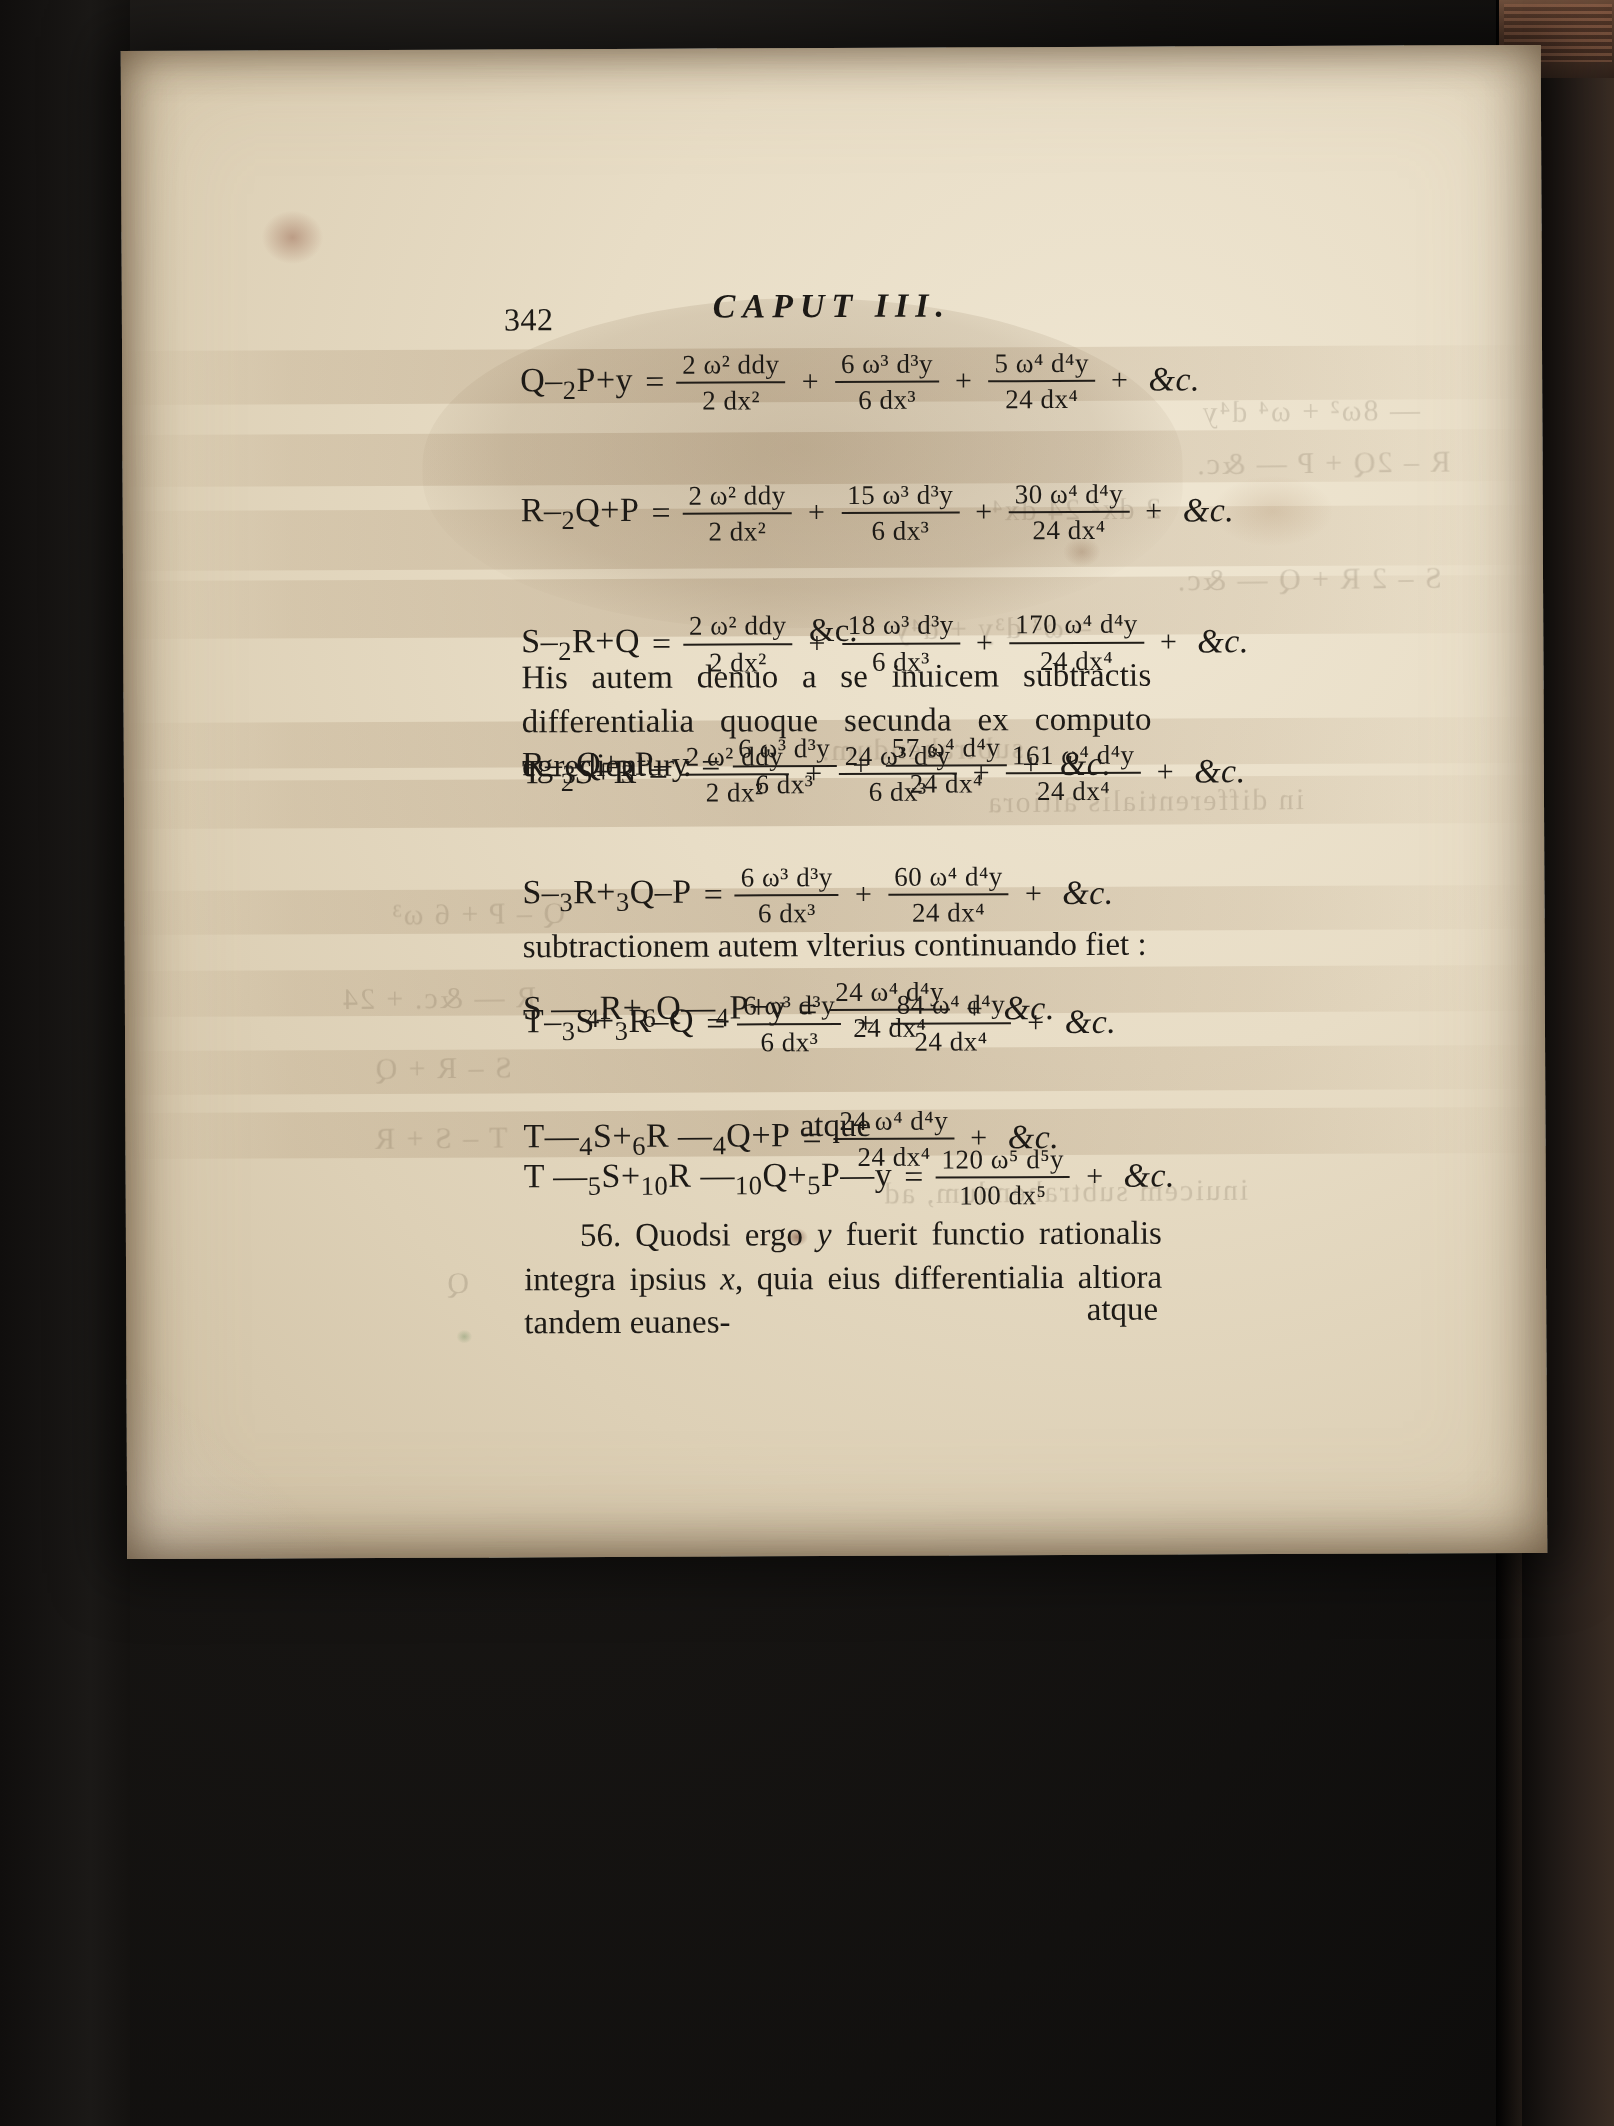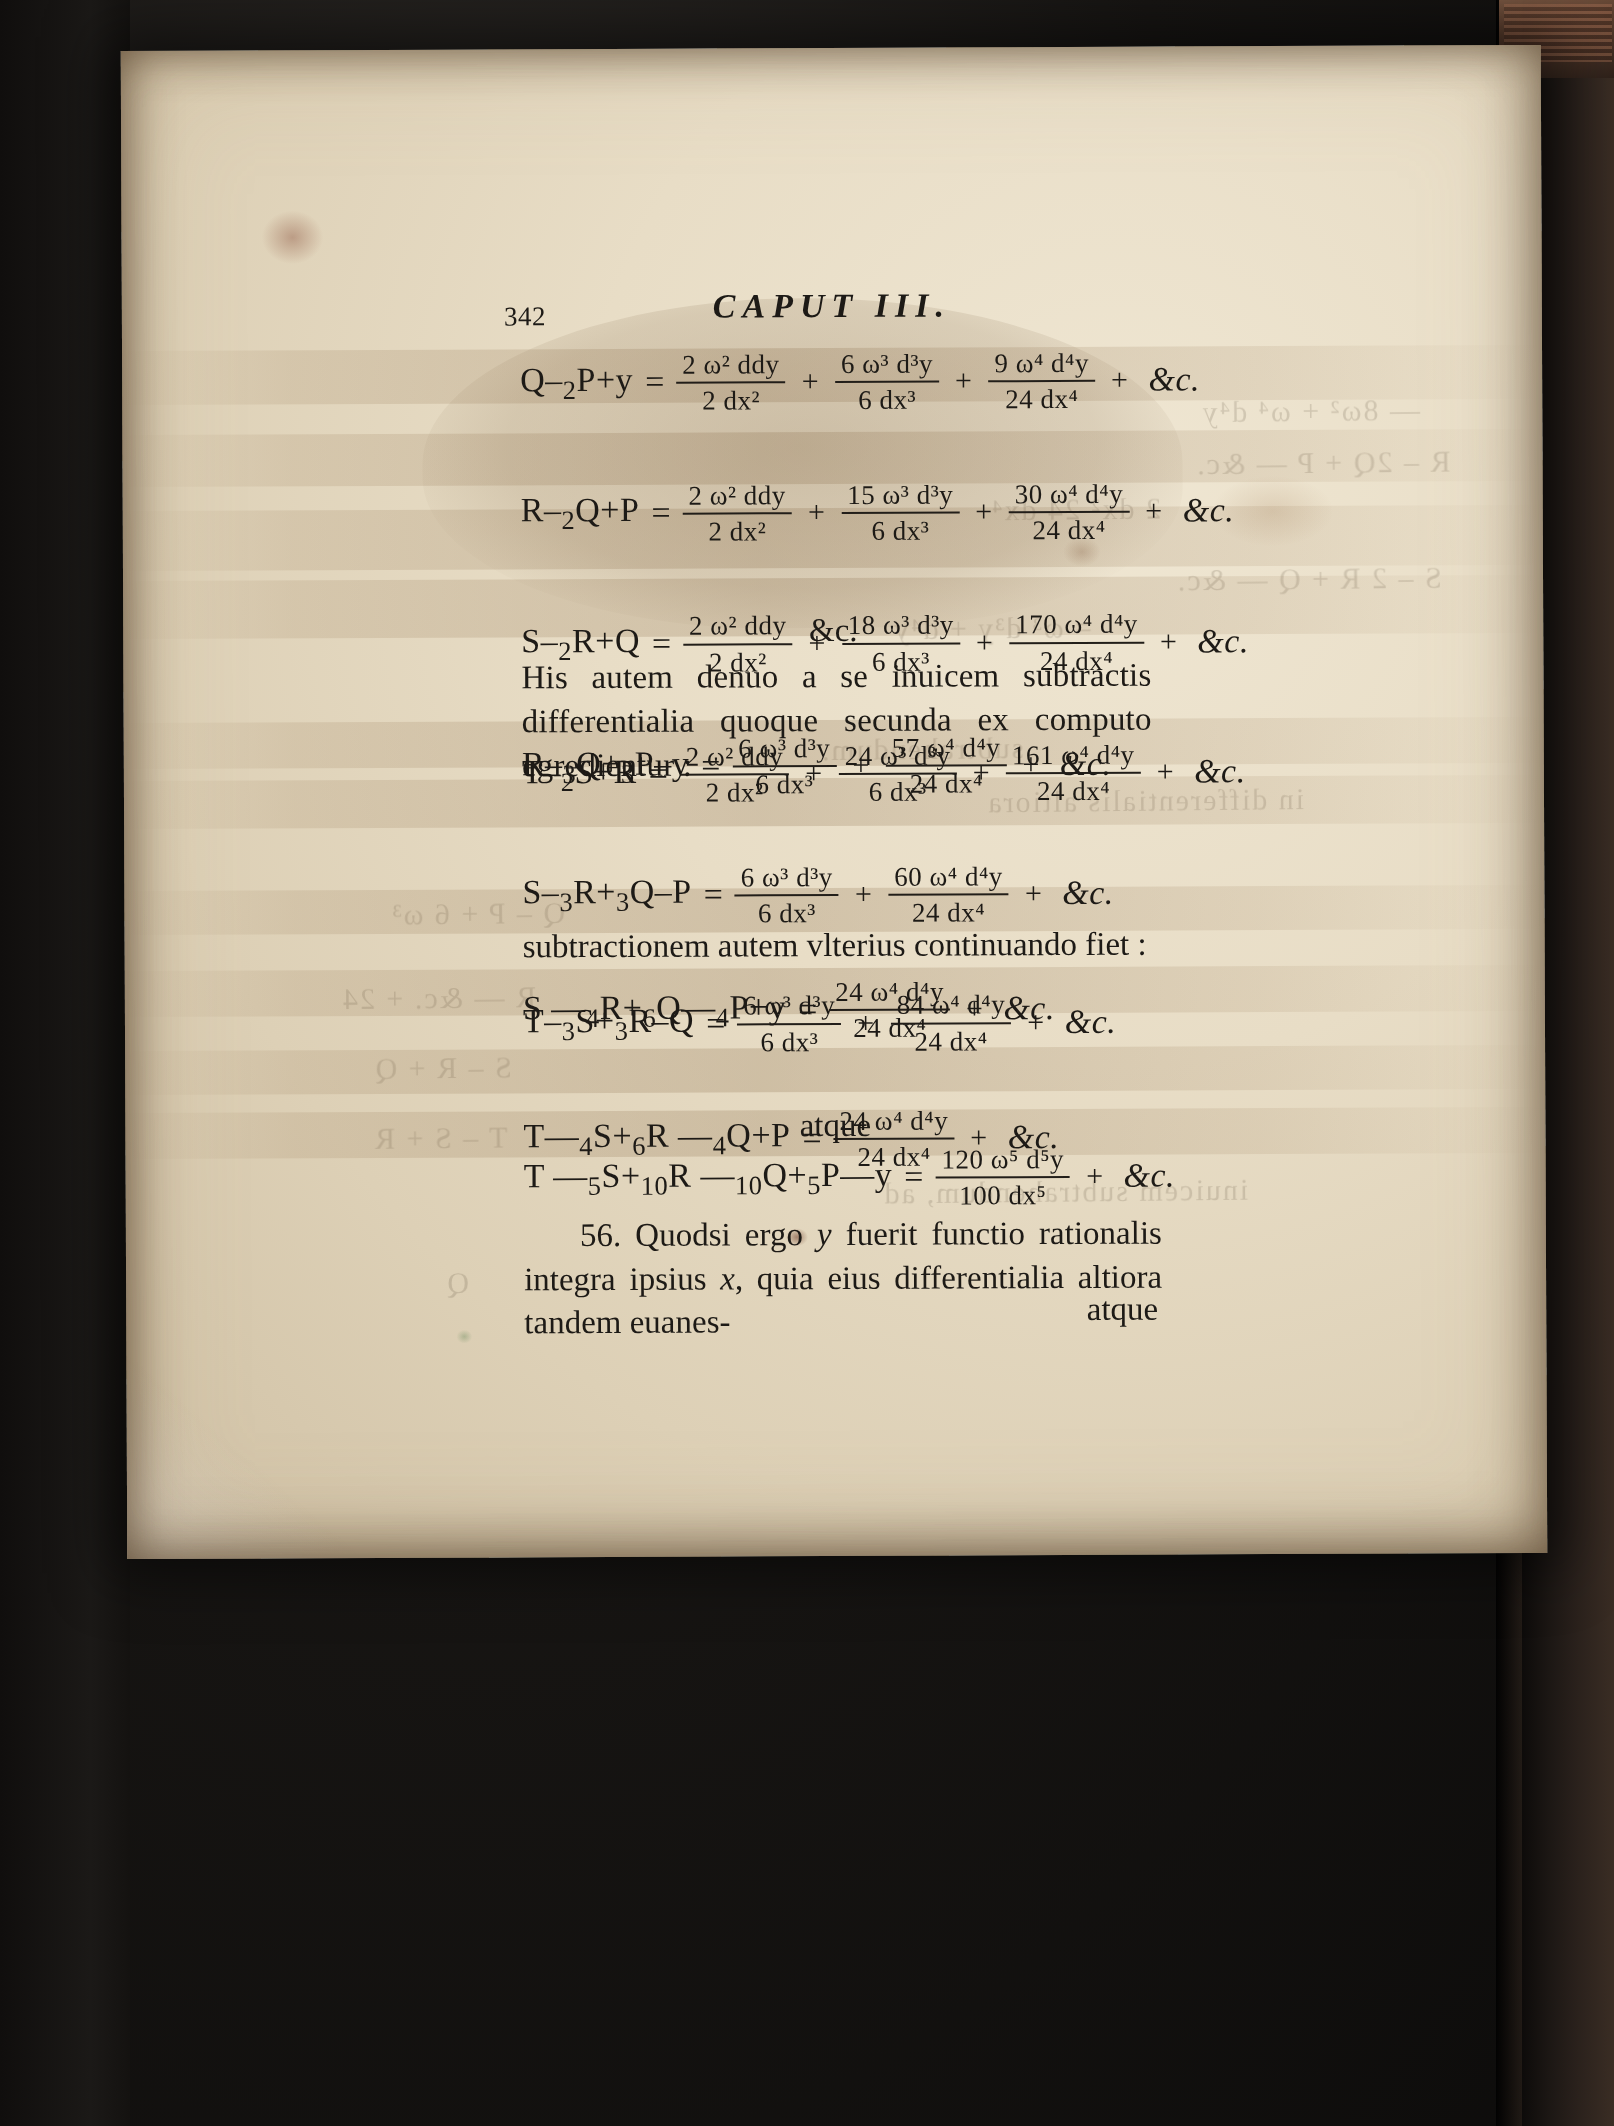--- a/index.html
+++ b/index.html
@@ -188,21 +188,21 @@
     left: 0;
     top: 0;
     width: 1420px;
     height: 1508px;
     color: #1d1a16;
   }
   .folio {
     position: absolute;
     left: 382px;
     top: 252px;
-    font-size: 27px;
+    font-size: 32px;
     letter-spacing: 0.5px;
   }
   .running-head {
     position: absolute;
     left: 0;
     top: 240px;
     width: 1420px;
     text-align: center;
     font-style: italic;
     font-size: 34px;
@@ -353,21 +353,21 @@
               <span class="den">2 dx²</span>
             </span>
             <span class="plus">+</span>
             <span class="frac">
               <span class="num">6 ω³ d³y</span>
               <span class="bar"></span>
               <span class="den">6 dx³</span>
             </span>
             <span class="plus">+</span>
             <span class="frac">
-              <span class="num">9 ω⁴ d⁴y</span>
+              <span class="num">5 ω⁴ d⁴y</span>
               <span class="bar"></span>
               <span class="den">24 dx⁴</span>
             </span>
             <span class="plus">+</span>
             <span class="amp">&amp;c.</span>
           </div>
           <div class="eq" style="margin-top: 66px;">
             <span class="lhs">R–<sub>2</sub>Q+P</span>
             <span class="eqsign">=</span>
             <span class="frac">

